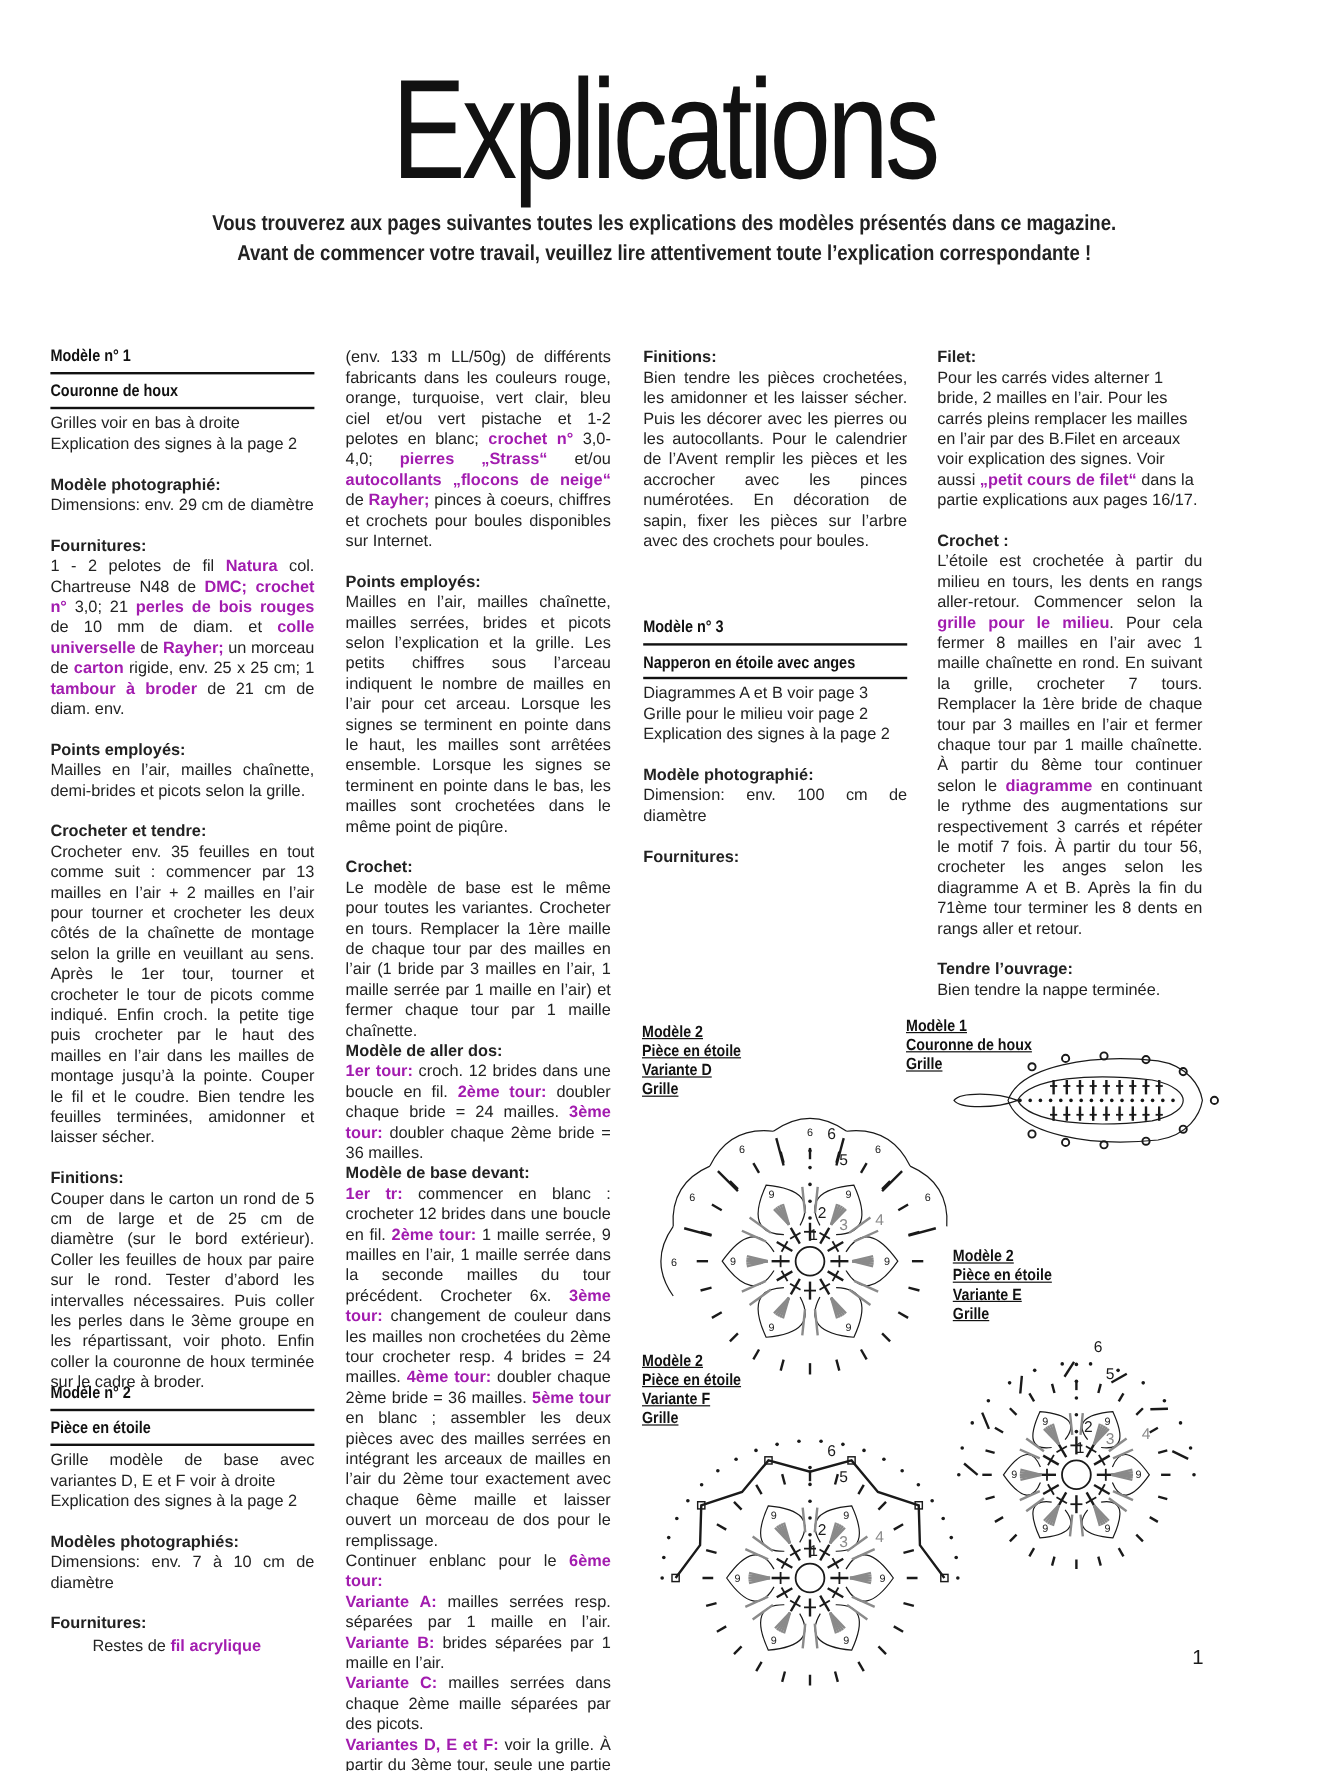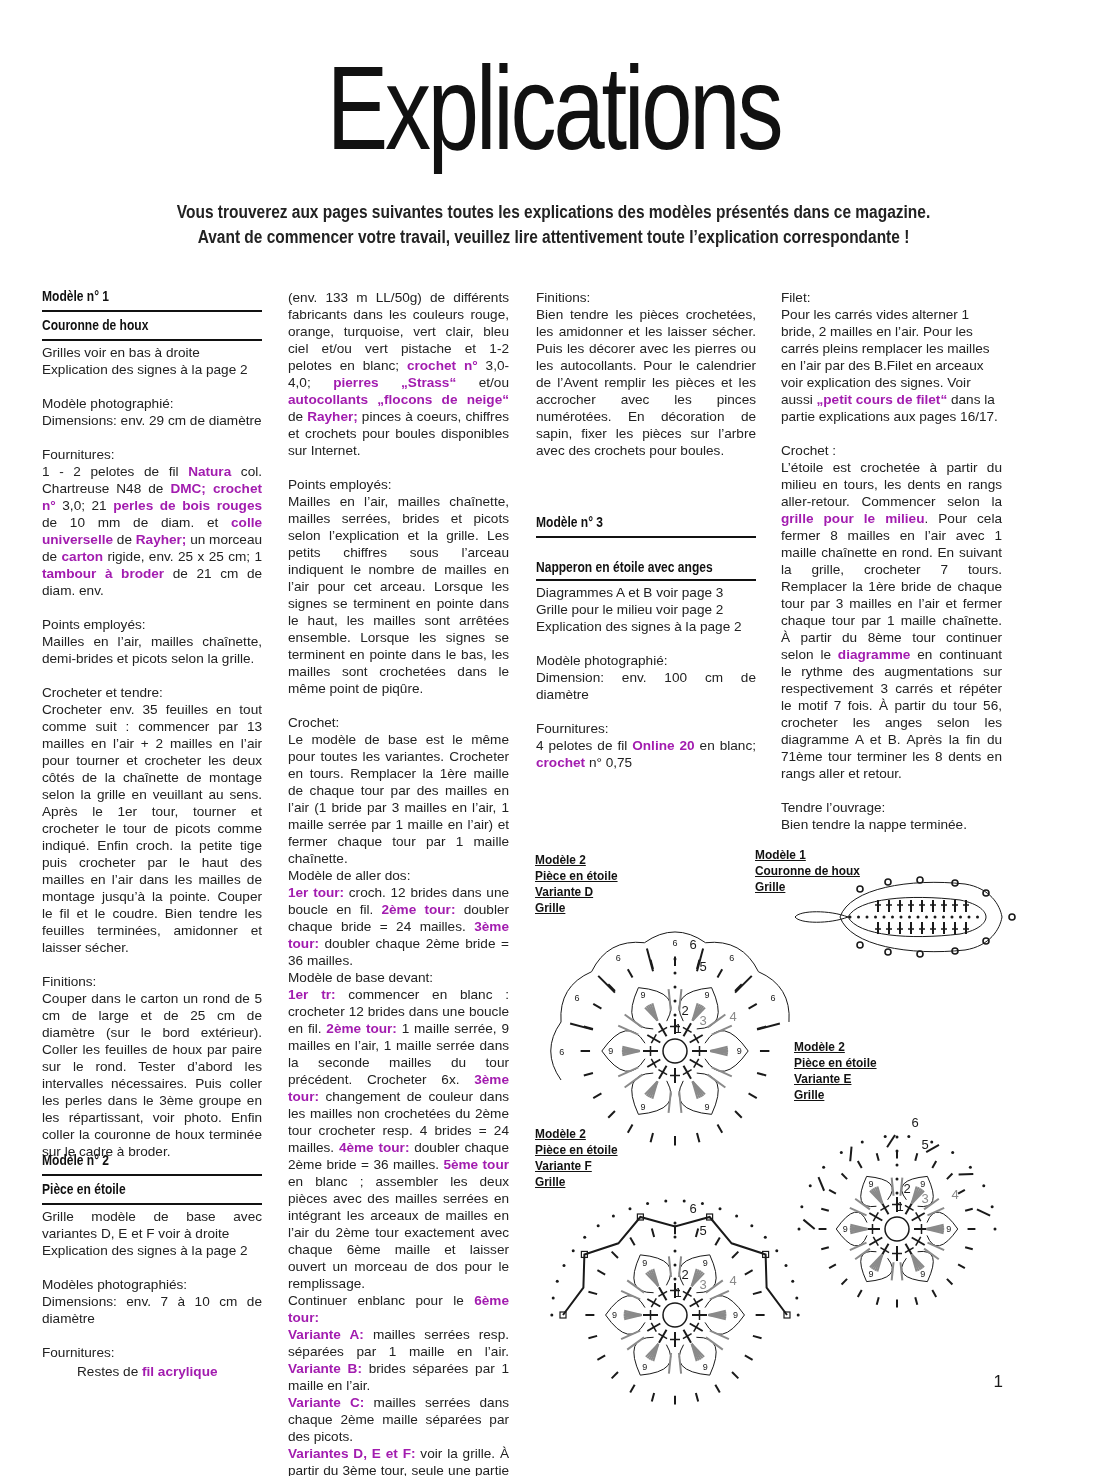--- a/index.html
+++ b/index.html
@@ -1,31 +1,31 @@
 <!DOCTYPE html>
 <html><head>
 <meta charset="utf-8">
 <style>
   html, body { margin:0; padding:0; background:#fff; }
   body { width:1107px; height:1476px; position:relative; overflow:hidden; color:#1a1a1a;
          font-family:"Liberation Sans", sans-serif; }
   .title { position:absolute; left:0; width:1107px; top:48px; text-align:center;
            font-family:"Liberation Sans", sans-serif; font-size:118px; line-height:120px;
            font-weight:normal; letter-spacing:-4px; transform:scaleX(0.78); transform-origin:center; color:#111; }
-  .intro { position:absolute; left:0; width:1107px; top:200px; text-align:center; font-weight:bold;
+  .intro { position:absolute; left:0; width:1107px; top:174px; text-align:center; font-weight:bold;
            font-size:18px; line-height:25px; color:#222; }
   .intro div { transform:scaleX(0.86); transform-origin:center; }
   .col { position:absolute; font-size:13.6px; line-height:17px; color:#222; }
   .col p { margin:0 0 17px 0; text-align:justify; }
   .col .nm { margin:0; }
   .col b { font-weight:bold; color:#a21caf; }
   .h-model { font-size:14px; line-height:27px; font-weight:bold; border-bottom:2.5px solid #111;
              padding-bottom:0; margin:0; color:#111; }
   .h-model span { display:inline-block; transform:scaleX(0.86); transform-origin:left; white-space:nowrap; }
-  .sub { font-weight:normal; }
+  .sub { font-weight:bold; }
   .dlabel { position:absolute; font-weight:bold; font-size:13.5px; line-height:16px; color:#111;text-decoration:underline; }
   .dlabel div { transform:scaleX(0.88); transform-origin:left; white-space:nowrap; }
   .page-num { position:absolute; right:104px; top:1372px; font-size:17px; }
   svg.diag { position:absolute; overflow:visible; }
 </style>
 </head>
 <body>
 
 <div class="title">Explications</div>
 <div class="intro">
@@ -79,28 +79,27 @@
   <p class="nm"><b>Variantes D, E et F:</b><span> voir la grille. À partir du 3ème tour, seule une partie de la pièce est représentée donc compléter logiquement les tours 3 à 6.</span></p>
 
 </div>
 
 <div class="col" style="left:536px; top:289px; width:220px;">
   <p class="nm sub">Finitions:</p>
   <p>Bien tendre les pièces crochetées, les amidonner et les laisser sécher. Puis les décorer avec les pierres ou les autocollants. Pour le calendrier de l’Avent remplir les pièces et les accrocher avec les pinces numérotées. En décoration de sapin, fixer les pièces sur l’arbre avec des crochets pour boules.</p>
 </div>
 <div class="col" style="left:536px; top:509px; width:220px;">
   <div class="h-model"><span>Modèle n° 3</span></div>
-  <div class="h-model" style="margin-bottom:3px; line-height:23px; padding-top:18px;"><span style="white-space:normal; width:230px;">Napperon en étoile avec anges</span></div>
+  <div class="h-model" style="margin-bottom:3px; line-height:23px; padding-top:3px;"><span style="white-space:normal; width:230px;">Napperon en étoile avec anges</span></div>
   <p class="nm">Diagrammes A et B voir page 3</p>
   <p class="nm">Grille pour le milieu voir page 2</p>
   <p>Explication des signes à la page 2</p>
   <p class="nm sub">Modèle photographié:</p>
   <p>Dimension: env. 100 cm de diamètre</p>
   <p class="nm sub">Fournitures:</p>
-  <p><span>4 pelotes de fil </span><b>Online 20</b><span> en blanc; </span><b>crochet</b><span> n° 0,75</span></p>
 </div>
 
 <div class="col" style="left:781px; top:289px; width:221px;">
   <p class="nm sub">Filet:</p>
   <p style="text-align:left;"><span>Pour les carrés vides alterner 1 bride, 2 mailles en l’air. Pour les carrés pleins remplacer les mailles en l’air par des B.Filet en arceaux voir explication des signes. Voir aussi </span><b>„petit cours de filet“</b><span> dans la partie explications aux pages 16/17.</span></p>
   <p class="nm sub">Crochet :</p>
   <p><span>L’étoile est crochetée à partir du milieu en tours, les dents en rangs aller-retour. Commencer selon la </span><b>grille pour le milieu</b><span>. Pour cela fermer 8 mailles en l’air avec 1 maille chaînette en rond. En suivant la grille, crocheter 7 tours. Remplacer la 1ère bride de chaque tour par 3 mailles en l’air et fermer chaque tour par 1 maille chaînette. À partir du 8ème tour continuer selon le </span><b>diagramme</b><span> en continuant le rythme des augmentations sur respectivement 3 carrés et répéter le motif 7 fois. À partir du tour 56, crocheter les anges selon les diagramme A et B. Après la fin du 71ème tour terminer les 8 dents en rangs aller et retour.</span></p>
   <p class="nm sub">Tendre l’ouvrage:</p>
   <p>Bien tendre la nappe terminée.</p>
 </div>

